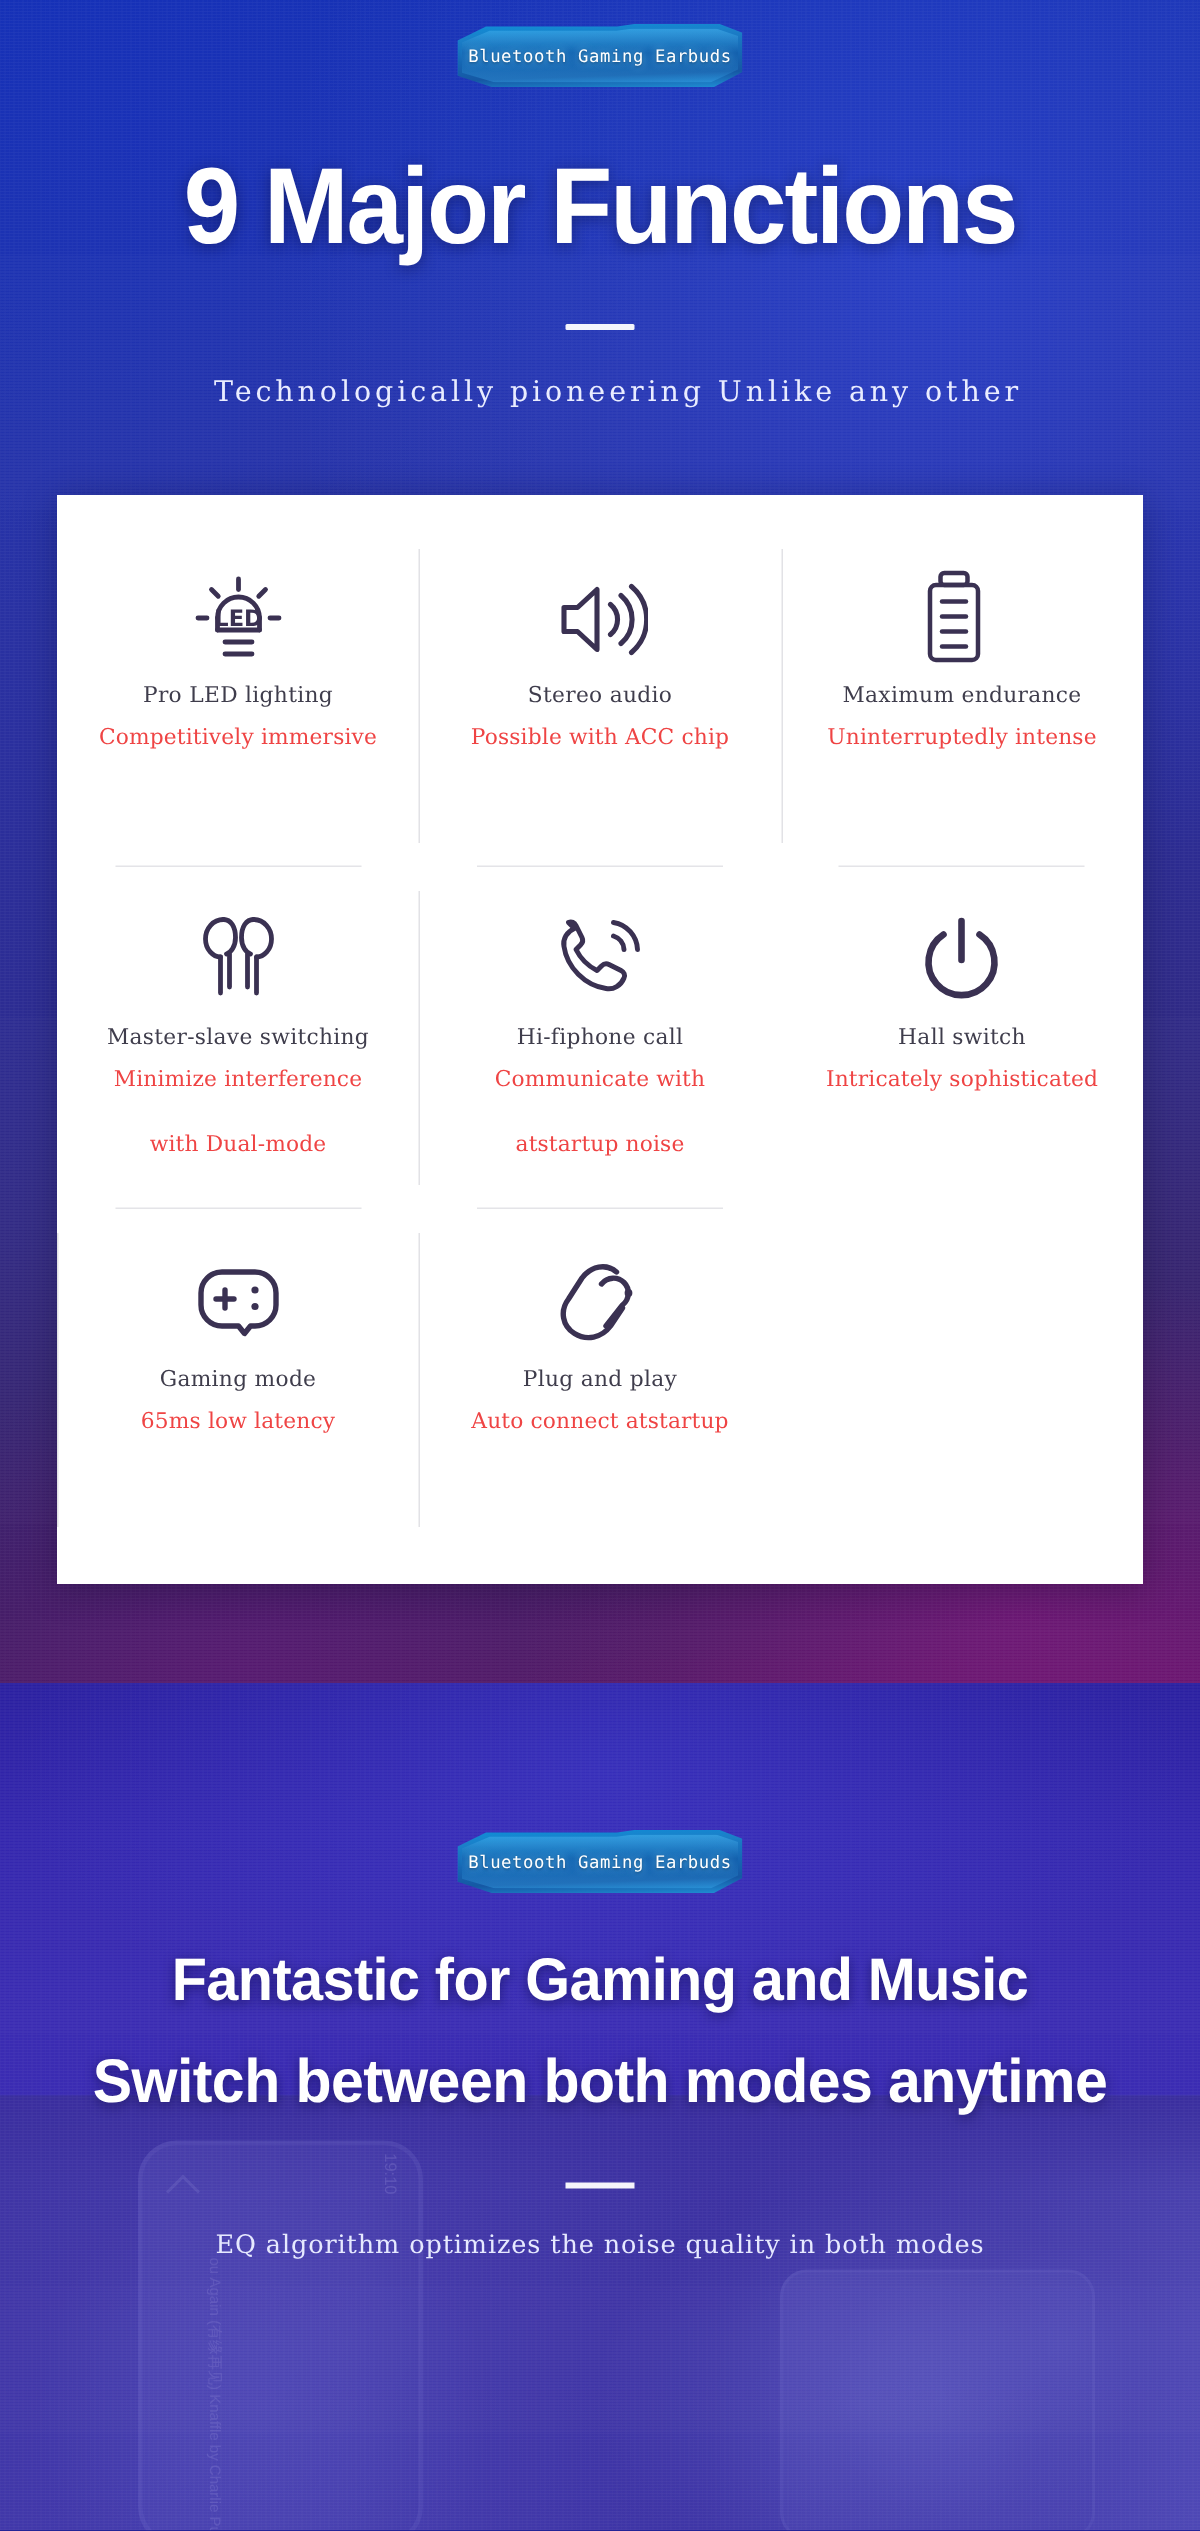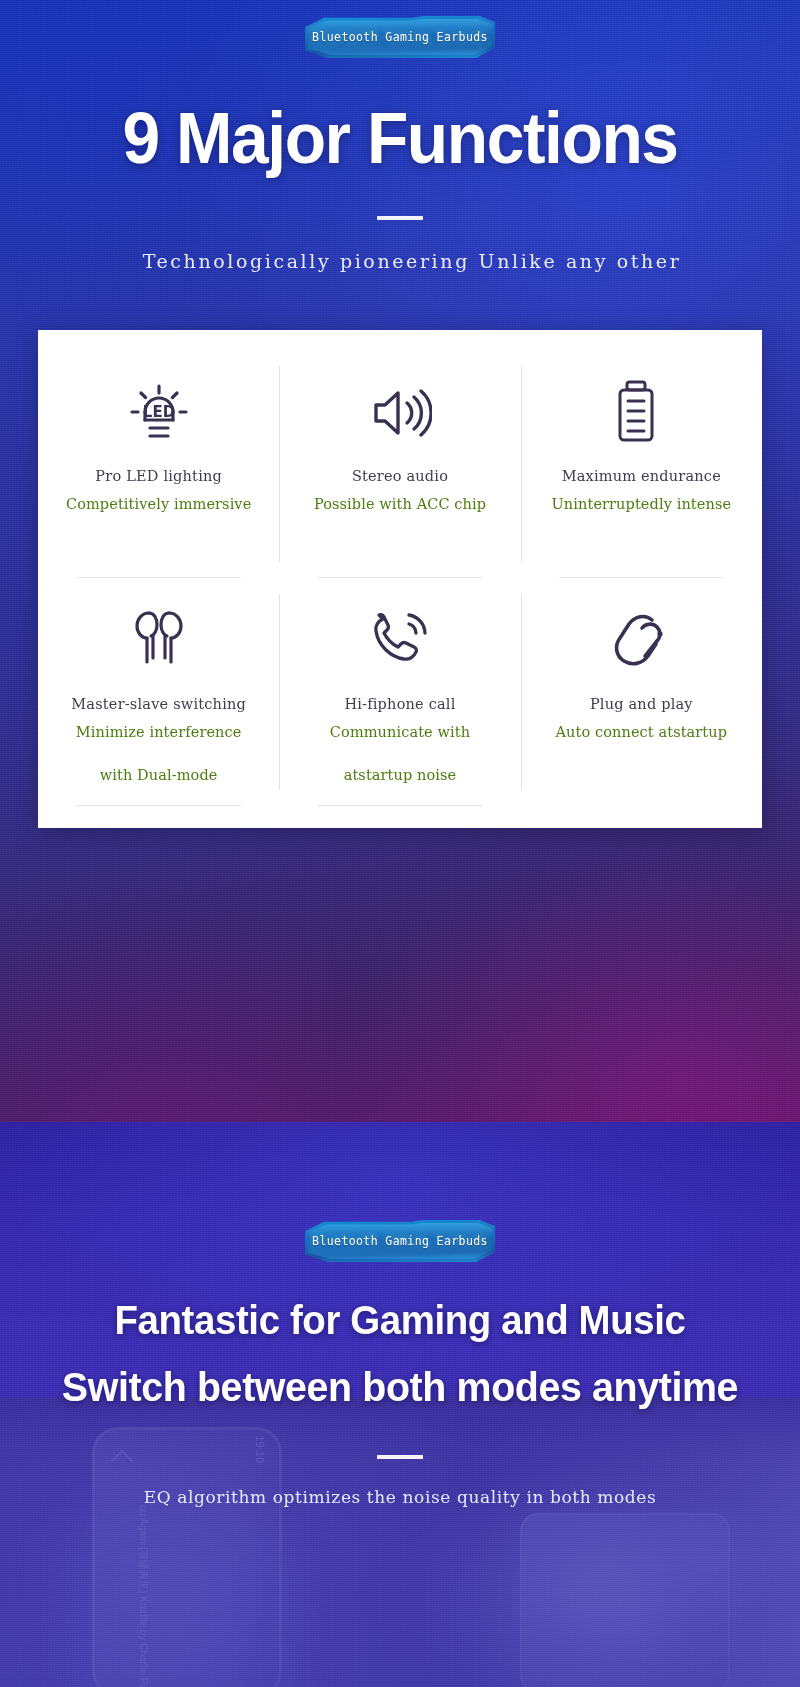--- a/index.html
+++ b/index.html
@@ -91,24 +91,24 @@
     width:1px; background:#e2e2e6;
   }
   .cell.hdiv::after{
     content:""; position:absolute; left:16%; right:16%; bottom:0;
     height:1px; background:#e4e4e8;
   }
   .ico{ height:78px; display:flex; align-items:center; justify-content:center;text-align:right; }
   .ico svg{ display:block; }
   .ttl{
     font-family:"DejaVu Serif", serif; font-size:14.5px; color:#3f3d4c;
-    margin-top:16px; letter-spacing:.2px; text-align:right; white-space:nowrap;
+    margin-top:4px; letter-spacing:.2px; text-align:right; white-space:nowrap;
   }
   .dsc{
-    font-family:"DejaVu Serif", serif; font-size:14.5px; color:#4d7c0f;
+    font-family:"DejaVu Serif", serif; font-size:14.5px; color:#ef4444;
     margin-top:13px; letter-spacing:.1px; text-align:center; line-height:1.0; white-space:nowrap;
   }
   .dsc + .dsc{ margin-top:28px; }
 
   
   .sec2{
     position:relative; width:800px; height:565px; overflow:hidden;
     background:
       radial-gradient(ellipse 70% 50% at 50% 10%, rgba(60,55,200,.55) 0%, rgba(60,55,200,0) 70%),
       linear-gradient(180deg,#2a1fa0 0%, #3326ae 18%, #3a2bb2 40%, #3b2cb4 62%, #3a2cb6 82%, #3b2fb8 100%);
@@ -268,21 +268,44 @@
               <path d="M14 9c-5 2-8 7-7 12 2 14 14 26 28 28 5 1 10-2 12-7 1-2 0-4-2-5l-8-4c-2-1-4 0-5 1l-3 3c-6-3-11-8-14-14l3-3c1-1 2-3 1-5l-4-8c-1-2-3-3-5-2z"></path>
               <path d="M40 14a10 10 0 0 1 7 9"></path>
               <path d="M40 5a19 19 0 0 1 16 18"></path>
             </svg>
           </div>
           <div class="ttl">Hi-fiphone call</div>
           <div class="dsc">Communicate with</div>
           <div class="dsc">atstartup noise</div>
         </div>
 
-
+        <div class="cell">
+          <div class="ico">
+            <svg width="56" height="62" viewBox="0 0 56 62" fill="none" stroke="#3a3152" stroke-width="4.4" stroke-linecap="round">
+              <path d="M16 13A22 22 0 1 0 40 13"></path>
+              <line x1="28" y1="4" x2="28" y2="30"></line>
+            </svg>
+          </div>
+          <div class="ttl">Hall switch</div>
+          <div class="dsc">Intricately sophisticated</div>
+        </div>
+
+        <div class="cell vdiv">
+          <div class="ico">
+            <svg width="62" height="58" viewBox="0 0 62 58" fill="none" stroke="#3a3152" stroke-width="3.6" stroke-linecap="round" stroke-linejoin="round">
+              <path d="M20 8h22a14 14 0 0 1 14 14v8a14 14 0 0 1-14 14h-3l-4 5-4-5h-11A14 14 0 0 1 6 30v-8A14 14 0 0 1 20 8z"></path>
+              <line x1="16" y1="26" x2="28" y2="26"></line>
+              <line x1="22" y1="20" x2="22" y2="32"></line>
+              <circle cx="42" cy="20" r="2.4" fill="#3a3152" stroke="none"></circle>
+              <circle cx="42" cy="31" r="2.4" fill="#3a3152" stroke="none"></circle>
+            </svg>
+          </div>
+          <div class="ttl">Gaming mode</div>
+          <div class="dsc">65ms low latency</div>
+        </div>
 
         <div class="cell vdiv">
           <div class="ico">
             <svg width="58" height="62" viewBox="0 0 58 62" fill="none" stroke="#3a3152" stroke-width="3.6" stroke-linecap="round" stroke-linejoin="round">
               <path d="M40 10c-7-6-17-4-23 4L8 28c-6 8-4 18 4 23s18 3 24-5l8-12"></path>
               <path d="M30 18c4-5 11-5 15-1s4 11-1 15L33 46"></path>
               <circle cx="48" cy="24" r="2.6" fill="#3a3152" stroke="none"></circle>
             </svg>
           </div>
           <div class="ttl">Plug and play</div>

